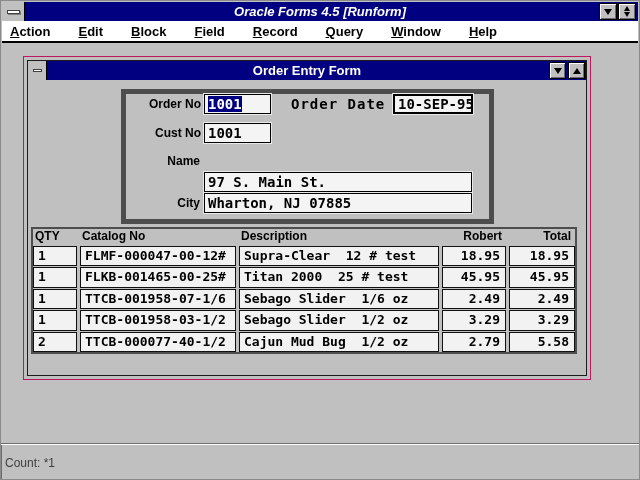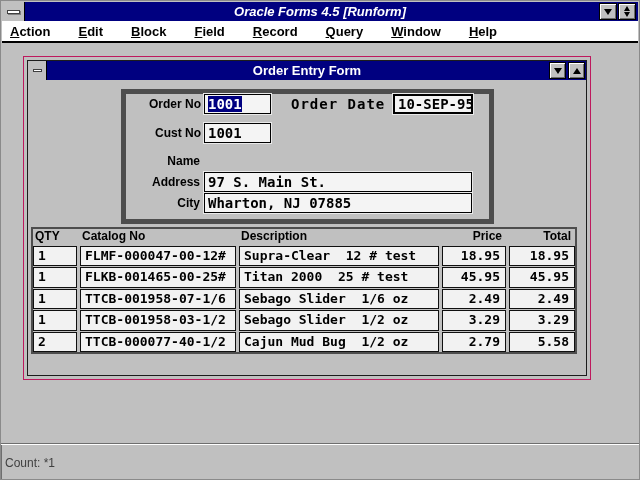--- a/index.html
+++ b/index.html
@@ -129,31 +129,30 @@
         <div class="field" style="left:176px; top:14px; width:67px;"><span class="sel">1001</span></div>
 
         <div class="flabel-mono" style="left:263px; top:16px;">Order Date</div>
         <div class="field field-date" style="left:365px; top:14px; width:80px;">10-SEP-95</div>
 
         <div class="flabel" style="left:85px; top:45px; width:88px;">Cust No</div>
         <div class="field" style="left:176px; top:43px; width:67px;">1001</div>
 
         <div class="flabel" style="left:80px; top:73px; width:92px;">Name</div>
 
-        <div class="flabel" style="left:80px; top:94px; width:92px;">Address</div>
         <div class="field" style="left:176px; top:92px; width:268px;">97 S. Main St.</div>
 
         <div class="flabel" style="left:80px; top:115px; width:92px;">City</div>
         <div class="field" style="left:176px; top:113px; width:268px;">Wharton, NJ 07885</div>
 
         <div class="items-table">
           <div class="th">QTY</div>
           <div class="th">Catalog No</div>
           <div class="th">Description</div>
-          <div class="th th-right">Price</div>
+          <div class="th th-right">Robert</div>
           <div class="th th-right">Total</div>
 
           <div class="td">1</div>
           <div class="td">FLMF-000047-00-12#</div>
           <div class="td">Supra-Clear  12 # test</div>
           <div class="td td-right">18.95</div>
           <div class="td td-right">18.95</div>
 
           <div class="td">1</div>
           <div class="td">FLKB-001465-00-25#</div>

